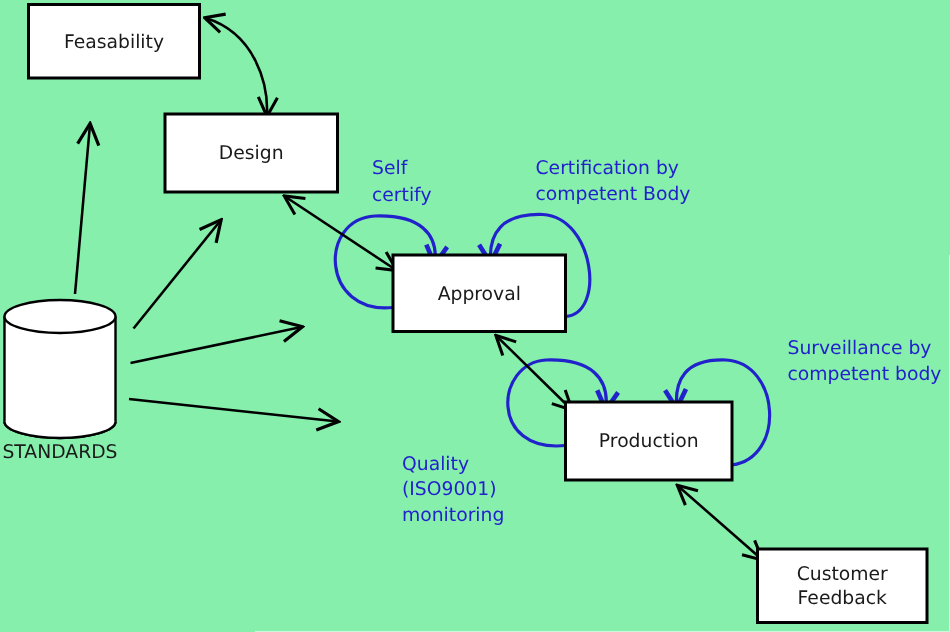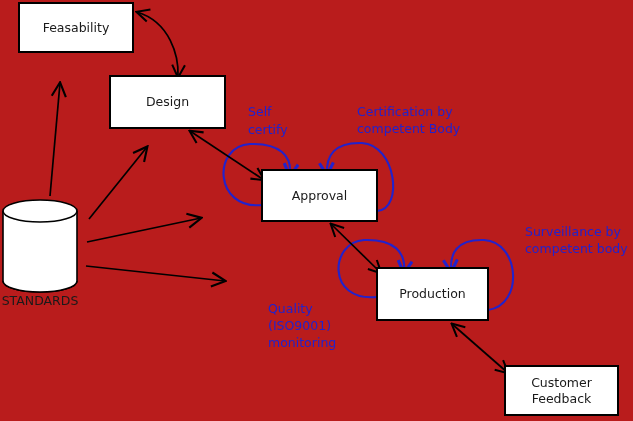--- a/index.html
+++ b/index.html
@@ -8,21 +8,21 @@
     padding: 0;
     background: #ffffff;
   }
   body {
     font-family: "DejaVu Sans", sans-serif;
   }
   #diagram-root {
     position: relative;
     width: 633px;
     height: 421px;
-    background: #b91c1c;
+    background: #86efac;
     overflow: hidden;
   }
   svg.canvas {
     position: absolute;
     top: 0;
     left: 0;
     width: 633px;
     height: 421px;
   }
   .box-shape {

